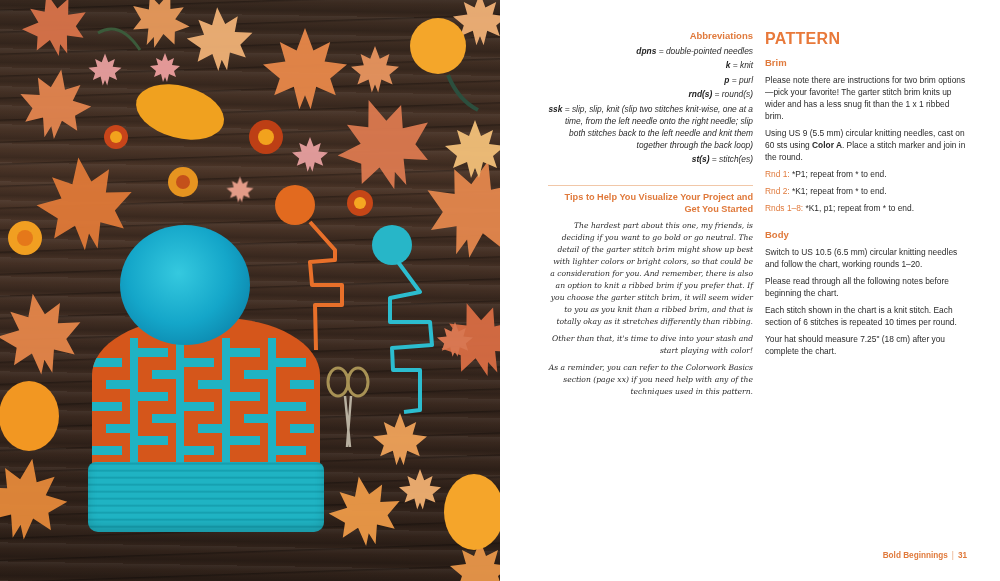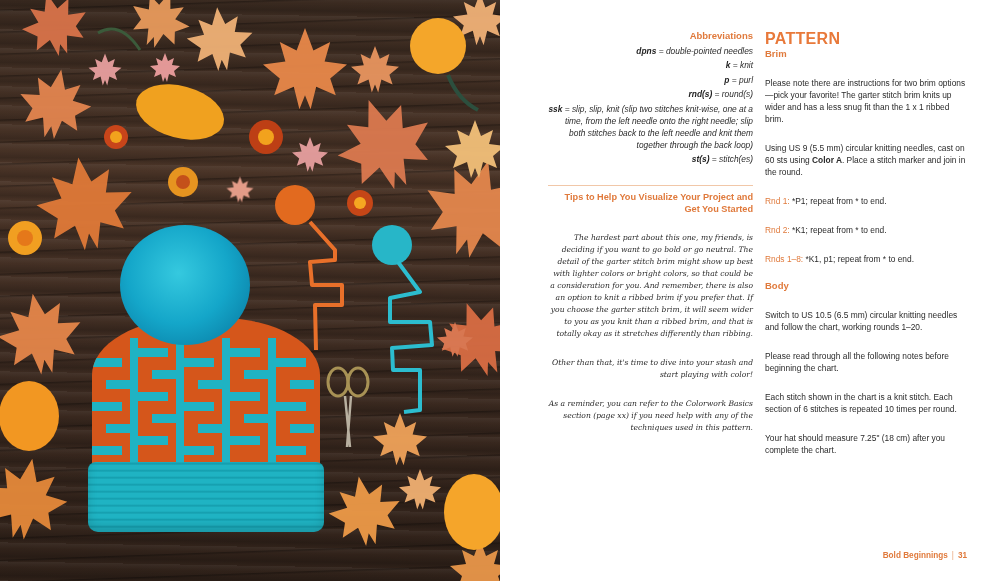--- a/index.html
+++ b/index.html
@@ -33,23 +33,23 @@
     position: absolute; left: 120px; top: 225px; width: 130px; height: 120px; border-radius: 50%;
     background: radial-gradient(circle at 45% 40%, #35c9df 0%, #14a6c9 50%, #0c87ad 80%, rgba(12,135,173,0) 100%);
   }
 
   
   .page { position: absolute; left: 500px; top: 0; width: 500px; height: 581px; background: #ffffff; }
   .col-left { position: absolute; left: 48px; top: 30px; width: 205px; text-align: right; }
   .col-right { position: absolute; left: 265px; top: 30px; width: 205px; }
 
   .h-orange { color: #e07a3c; font-weight: bold; font-size: 9.5px; line-height: 12px; }
-  .h-big { color: #e8793a; font-weight: bold; font-size: 16px; letter-spacing: 0.3px; line-height: 18px; }
+  .h-big { color: #e8793a; font-weight: bold; font-size: 16px; letter-spacing: 0.3px; line-height: 18px; margin-bottom: 9px; }
   .txt { font-size: 8.4px; line-height: 12px; color: #2b2b2b; }
-  .para { margin-top: 17px; }
+  .para { margin-top: 5px; }
   .abbr-line { margin-top: 2.5px; font-style: italic; }
   .abbr-line b { font-weight: bold; color: #1e1e1e; }
 
   .rule { height: 1px; background: #f1c7a8; margin: 20px 0 5px 0; }
   .tips-head { color: #e07a3c; font-weight: bold; font-size: 9.2px; line-height: 12px; }
   .italic { font-style: italic; font-family: "DejaVu Serif", serif; font-size: 7.6px; line-height: 12px; color: #2b2b2b; }
 
   .sec-gap { margin-top: 15px; }
   .rnd-label { color: #e07a3c; text-align: right; }
   .opt-head { color: #e07a3c; font-weight: bold; font-size: 9.2px; line-height: 12px; }

